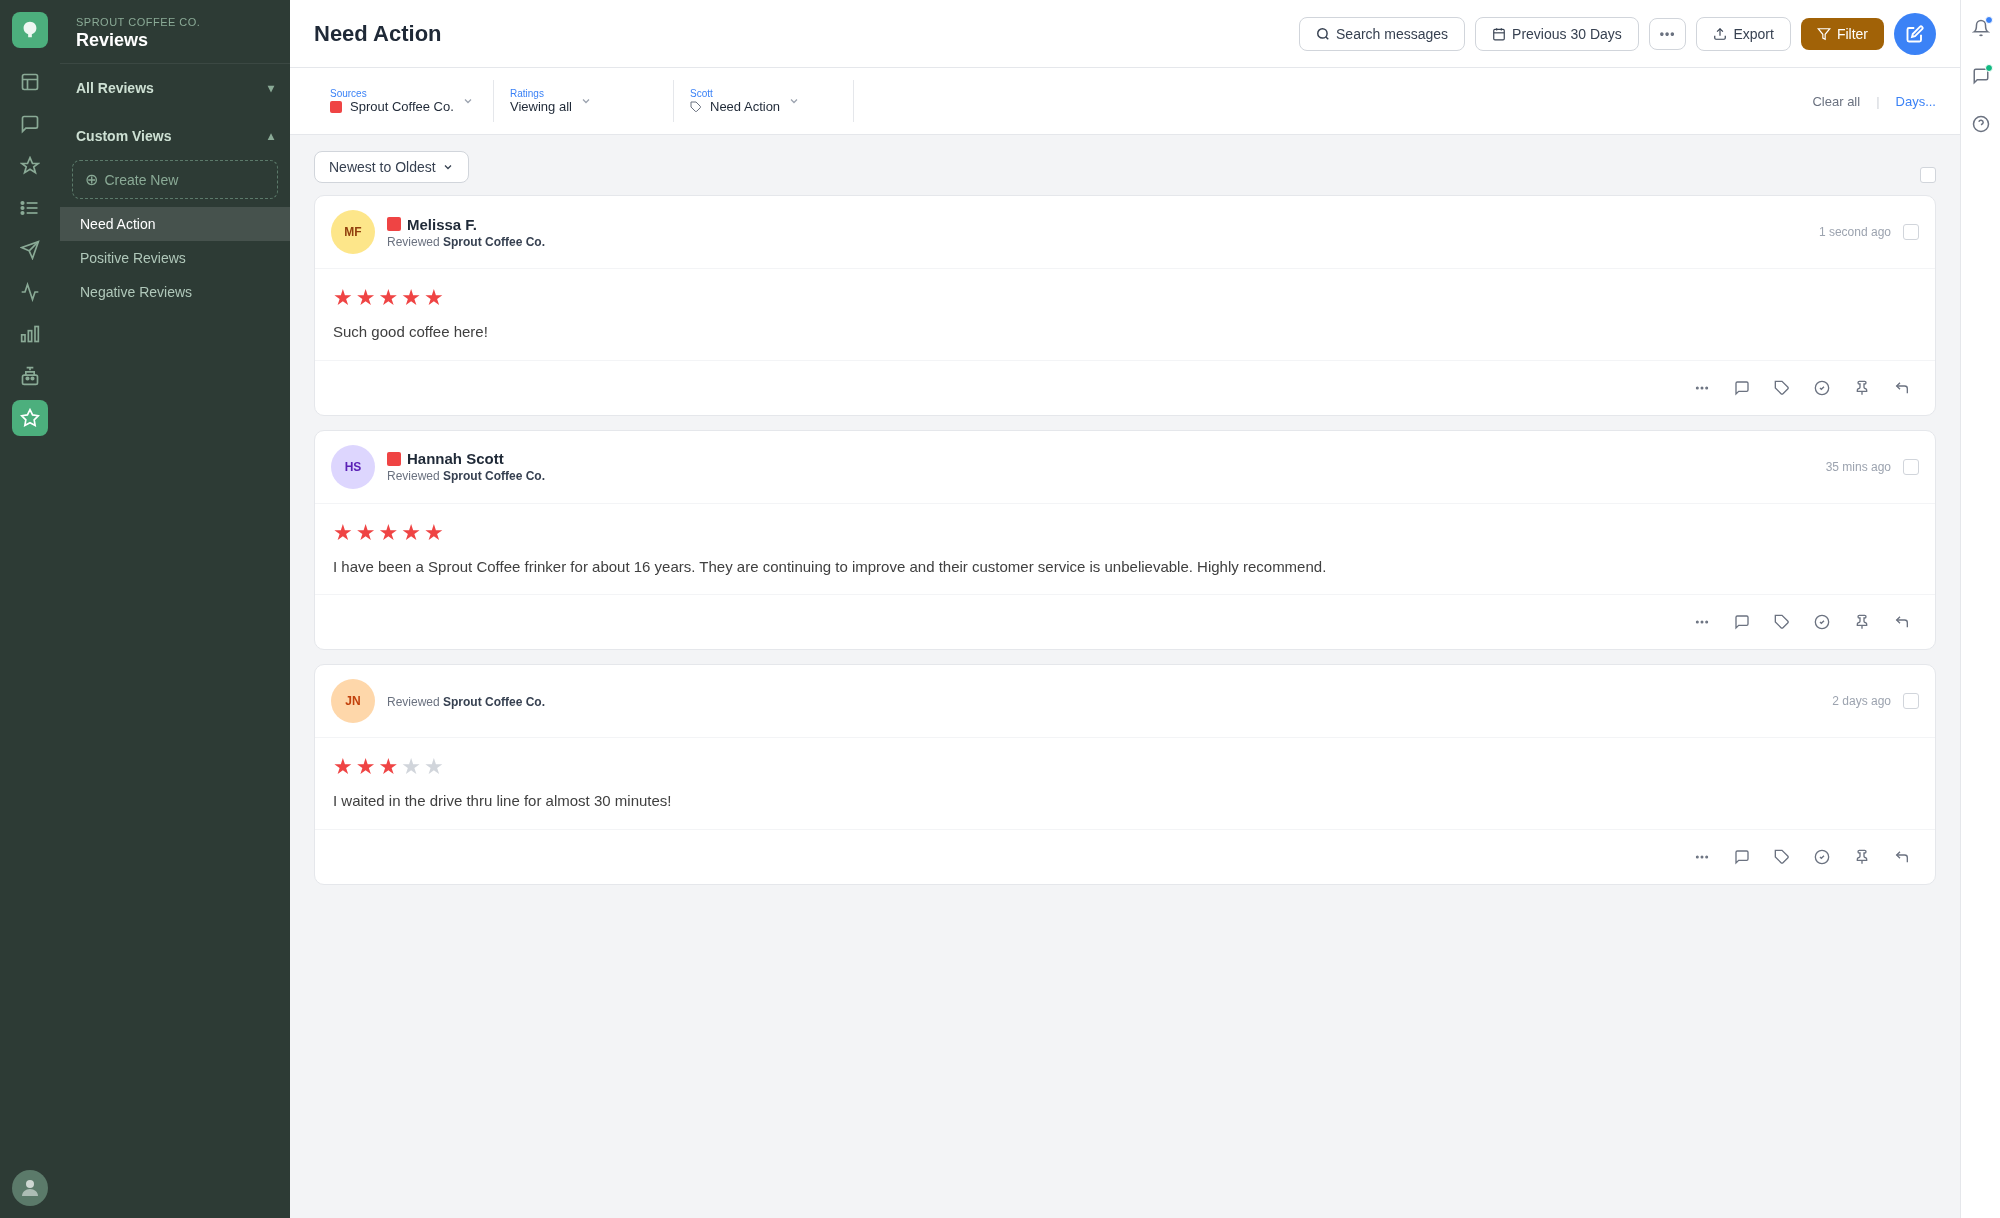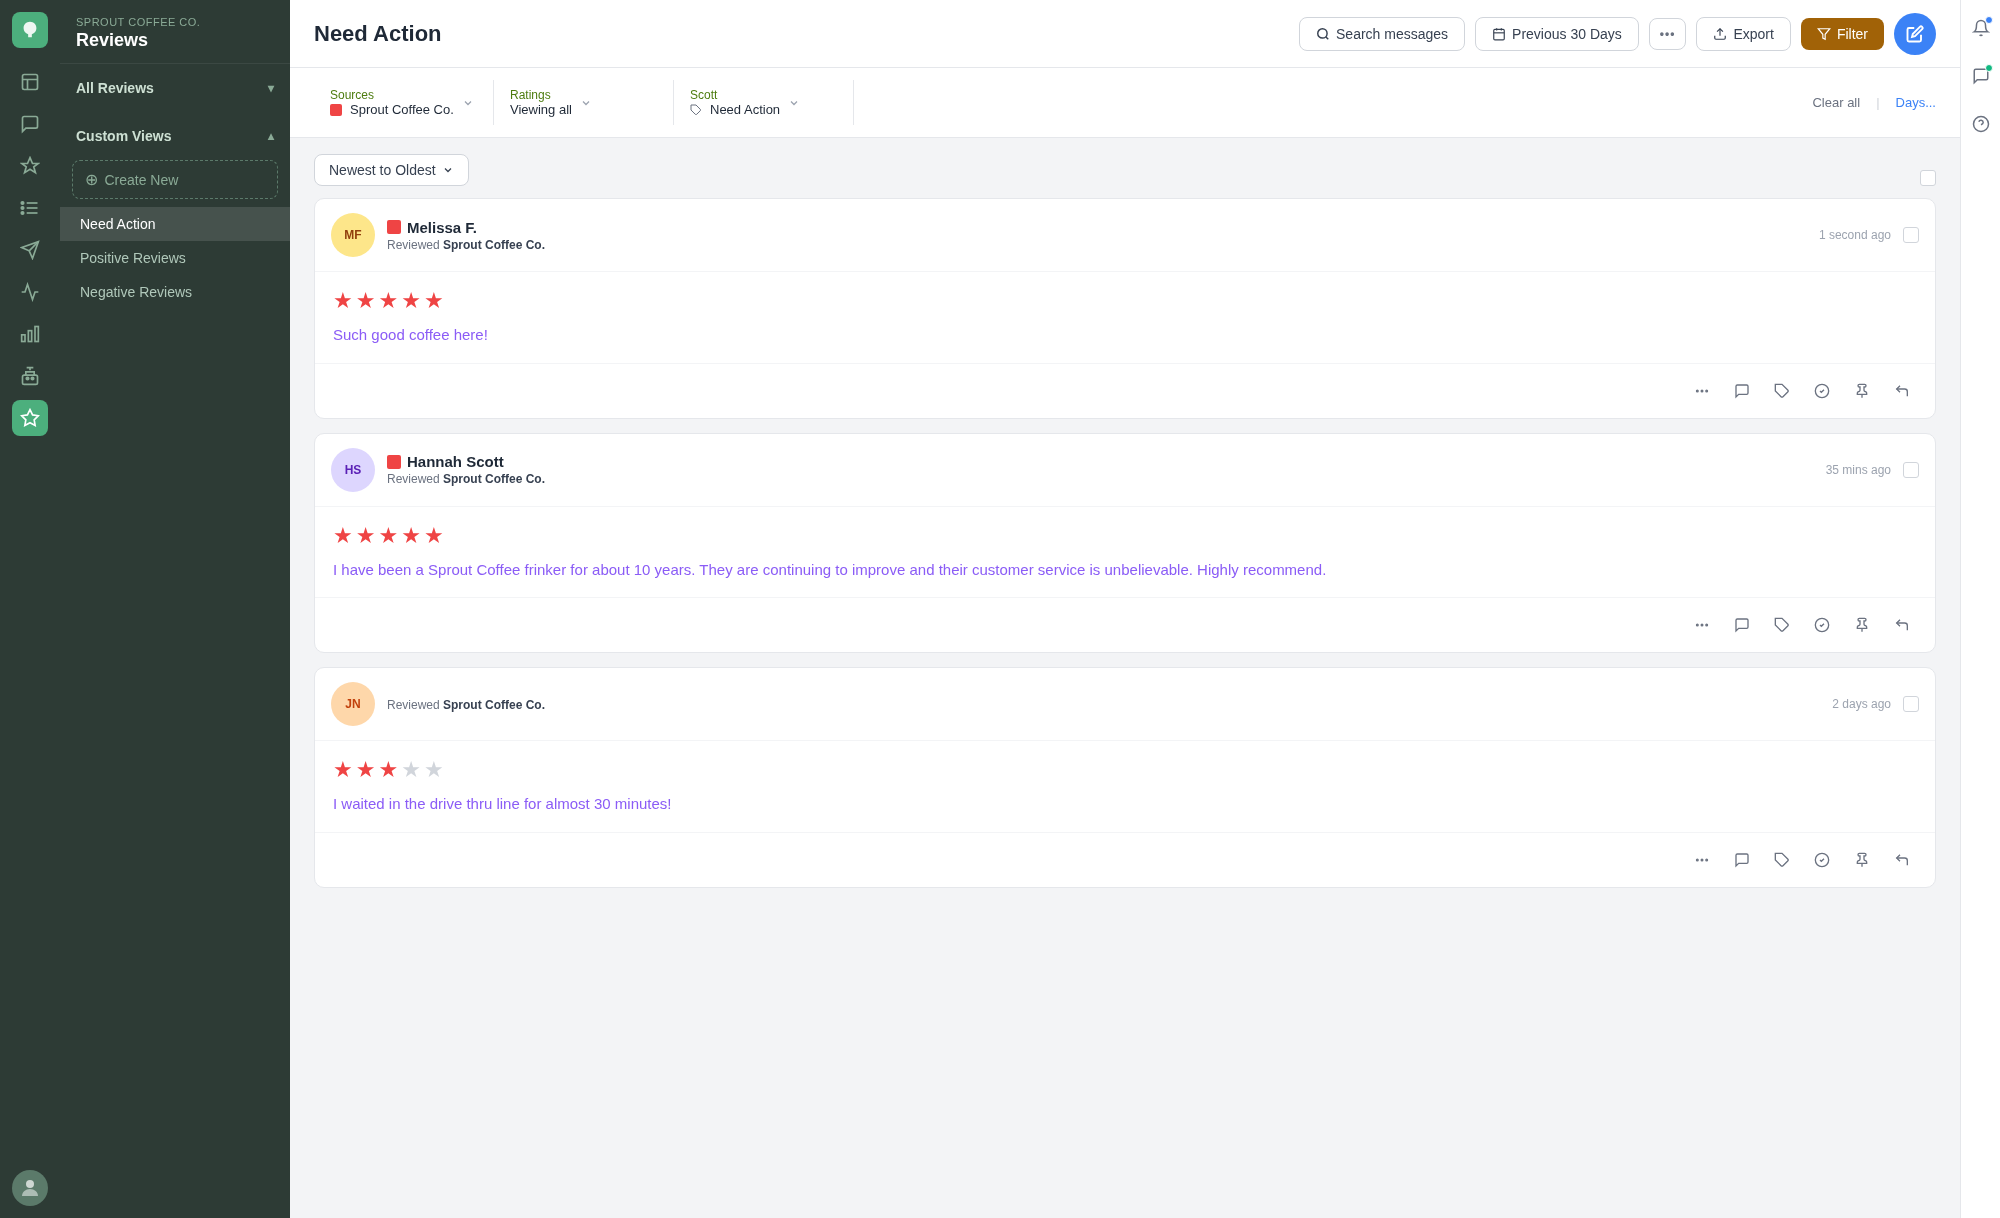--- a/index.html
+++ b/index.html
@@ -226,22 +226,22 @@
       display: flex;
       align-items: center;
       gap: 8px;
       padding: 8px 16px;
       border-right: 1px solid #e5e7eb;
       cursor: pointer;
       min-width: 180px;
     }
     .filter-dropdown:last-of-type { border-right: none; }
     .filter-label {
-      font-size: 12px;
-      color: #4d7c0f;
+      font-size: 10px;
+      color: #3b82f6;
       font-weight: 500;
     }
     .filter-value {
       font-size: 13px;
       color: #1f2937;
       display: flex;
       align-items: center;
       gap: 4px;
     }
     .filter-actions {
@@ -358,21 +358,21 @@
       gap: 3px;
       margin-bottom: 10px;
     }
     .star {
       font-size: 22px;
       color: #ef4444;
     }
     .star.empty { color: #d1d5db; }
     .review-text {
       font-size: 15px;
-      color: #8b5cf6;
+      color: #404040;
       line-height: 1.5;
     }
 
     .review-actions {
       display: flex;
       align-items: center;
       justify-content: flex-end;
       gap: 6px;
       padding: 10px 16px;
       border-top: 1px solid #f3f4f6;
@@ -686,21 +686,21 @@
         <div class="review-checkbox"></div>
       </div>
       <div class="review-body">
         <div class="stars">
               <span class="star">★</span>
               <span class="star">★</span>
               <span class="star">★</span>
               <span class="star">★</span>
               <span class="star">★</span>
             </div>
-        <div class="review-text">I have been a Sprout Coffee frinker for about 10 years. They are continuing to improve and their customer service is unbelievable. Highly recommend.</div>
+        <div class="review-text">I have been a Sprout Coffee frinker for about 16 years. They are continuing to improve and their customer service is unbelievable. Highly recommend.</div>
       </div>
       <div class="review-actions">
         <button class="action-btn" title="More options">
           <svg width="16" height="16" viewBox="0 0 24 24" fill="none" stroke="currentColor" stroke-width="2.5">
             <circle cx="5" cy="12" r="1"></circle>
                 <circle cx="12" cy="12" r="1"></circle>
                 <circle cx="19" cy="12" r="1"></circle>
           </svg>
         </button>
         <button class="action-btn" title="Comment">

